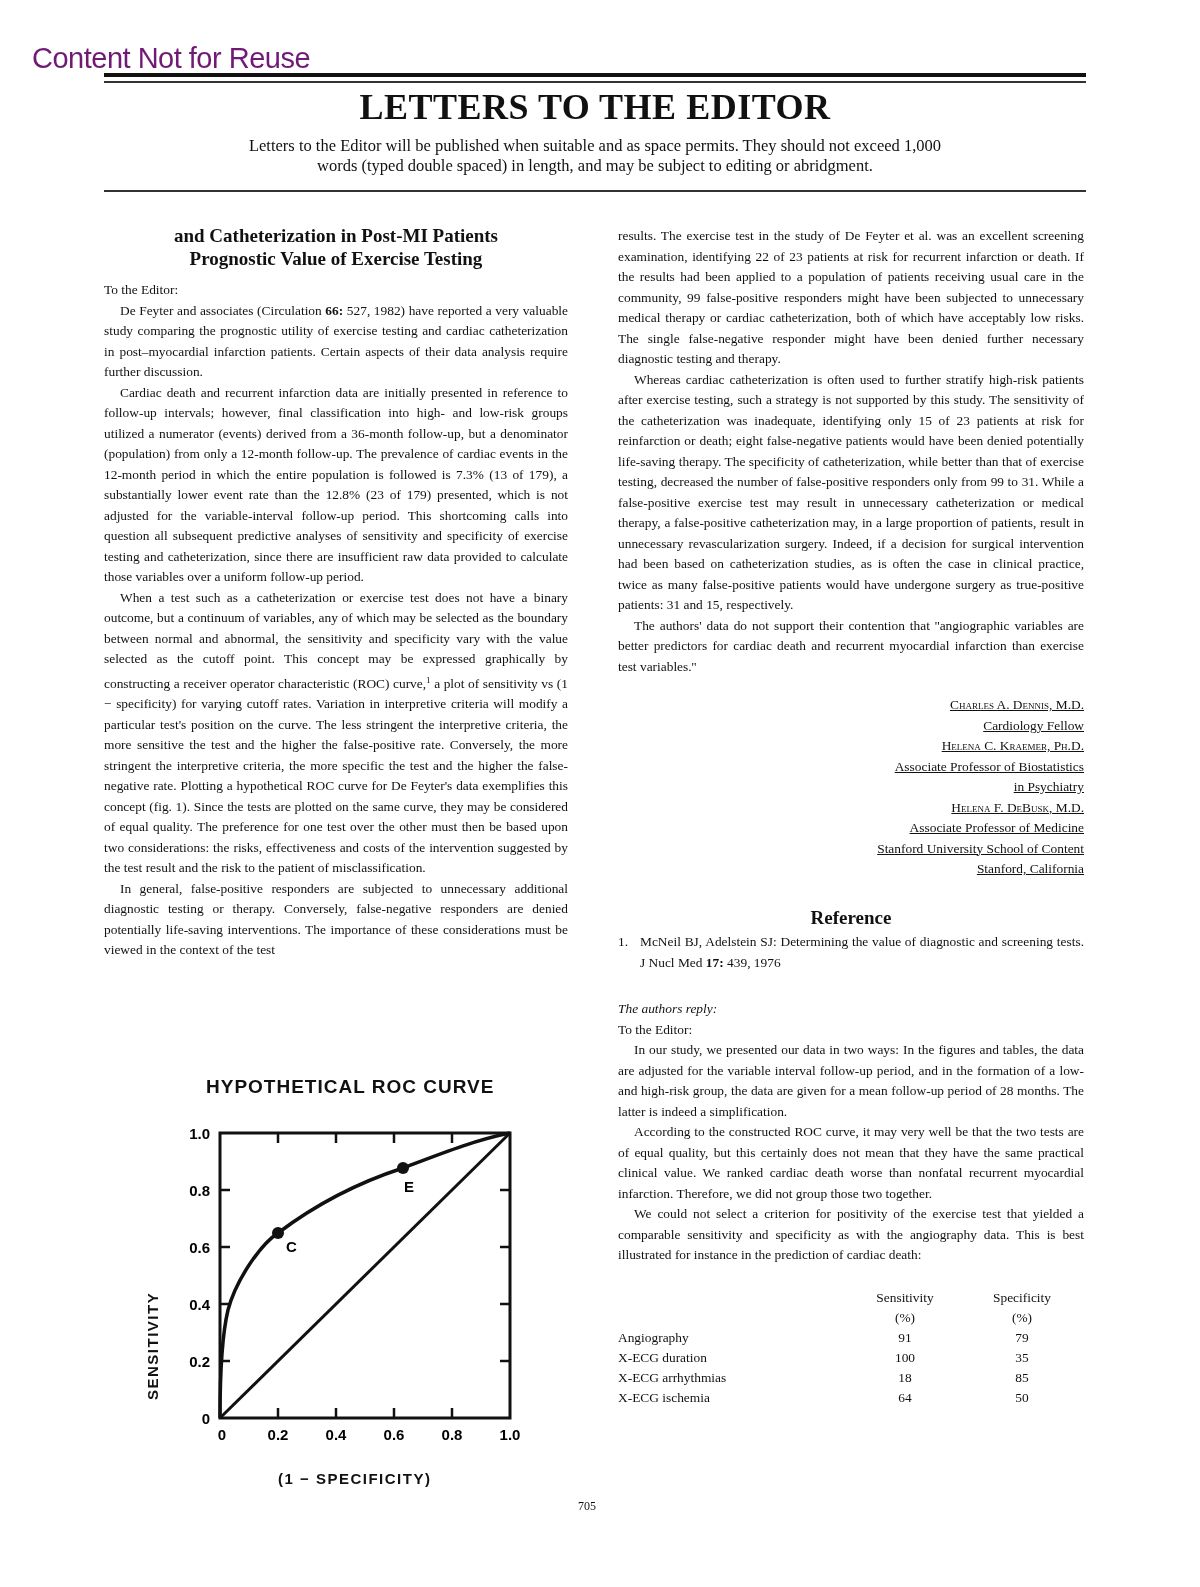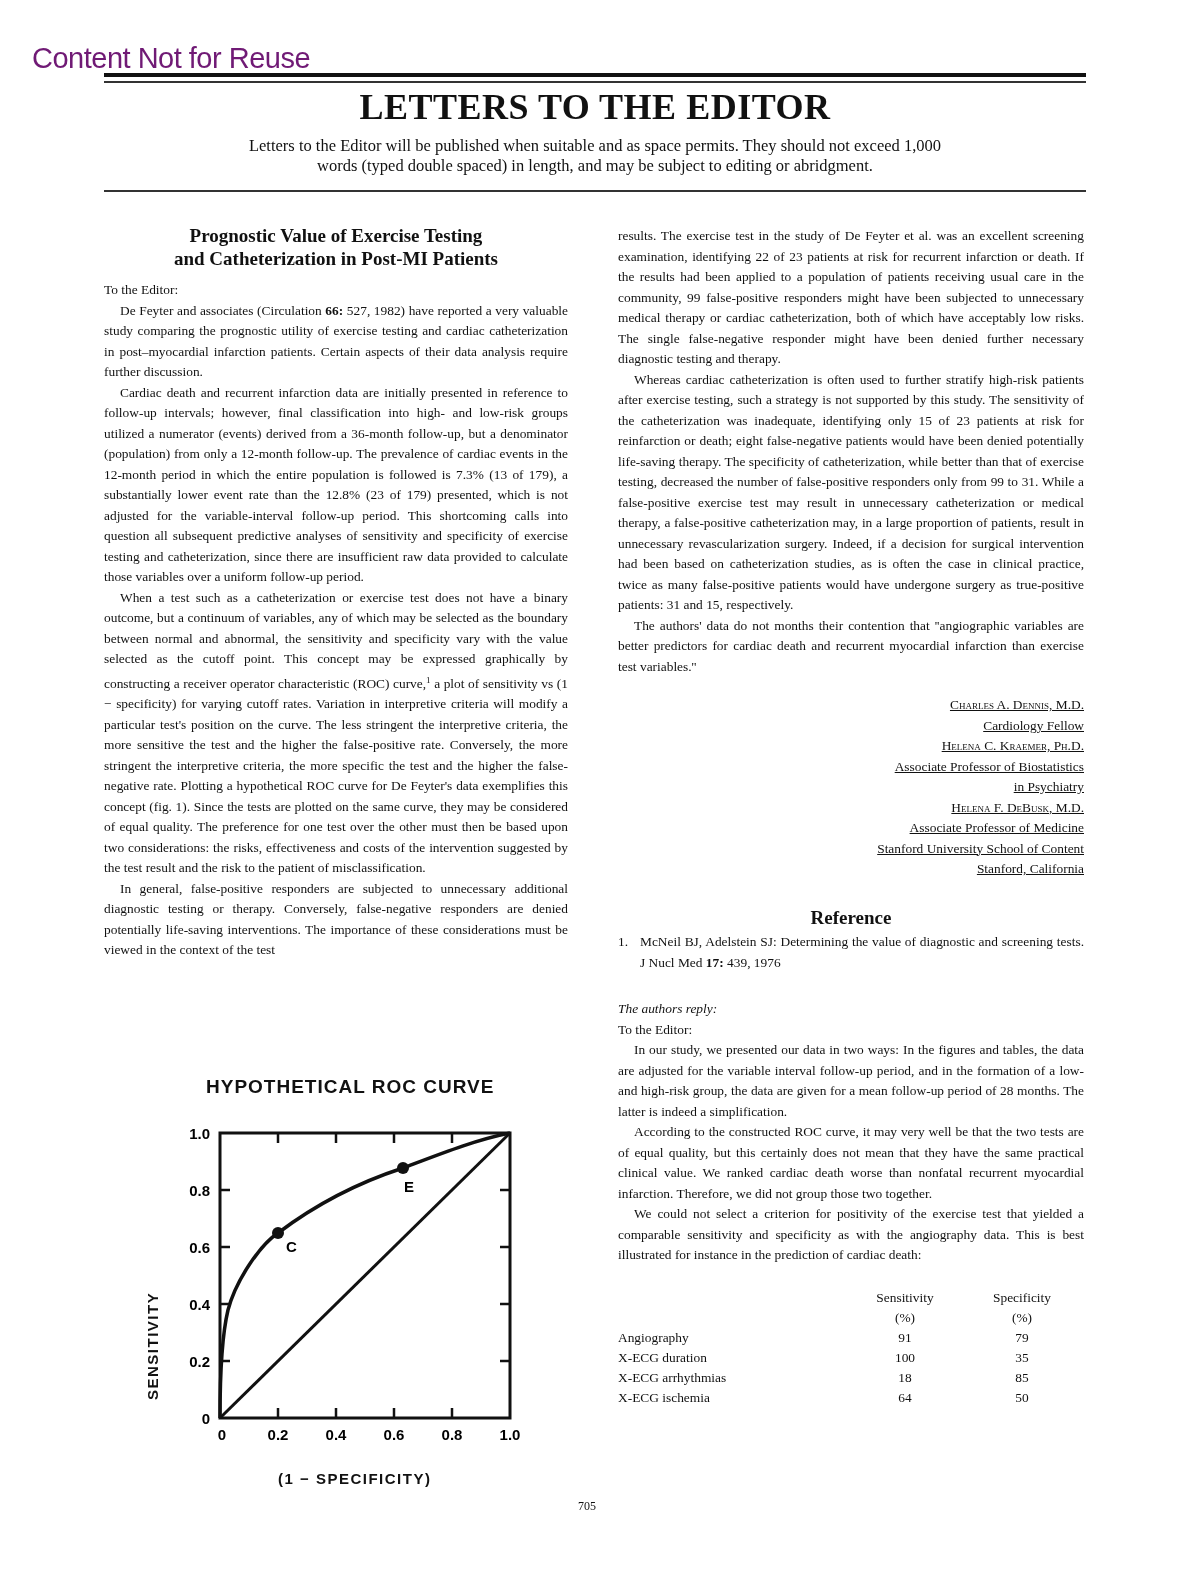--- a/index.html
+++ b/index.html
@@ -48,22 +48,22 @@
 <div class="rule-top-thin"></div>
 <div class="masthead">LETTERS TO THE EDITOR</div>
 <div class="intro">
   <div>Letters to the Editor will be published when suitable and as space permits. They should not exceed 1,000</div>
   <div>words (typed double spaced) in length, and may be subject to editing or abridgment.</div>
 </div>
 <div class="rule-bottom"></div>
 
 <div class="col col-left">
   <div class="letter-title">
+    <div>and Catheterization in Post-MI Patients</div>
     <div>Prognostic Value of Exercise Testing</div>
-    <div>and Catheterization in Post-MI Patients</div>
   </div>
   <p class="noindent">To the Editor:</p>
   <p><span>De Feyter and associates (Circulation </span><b>66:</b><span> 527, 1982) have reported a very valuable study comparing the prognostic utility of exercise testing and cardiac catheterization in post–myocardial infarction patients. Certain aspects of their data analysis require further discussion.</span></p>
   <p>Cardiac death and recurrent infarction data are initially presented in reference to follow-up intervals; however, final classification into high- and low-risk groups utilized a numerator (events) derived from a 36-month follow-up, but a denominator (population) from only a 12-month follow-up. The prevalence of cardiac events in the 12-month period in which the entire population is followed is 7.3% (13 of 179), a substantially lower event rate than the 12.8% (23 of 179) presented, which is not adjusted for the variable-interval follow-up period. This shortcoming calls into question all subsequent predictive analyses of sensitivity and specificity of exercise testing and catheterization, since there are insufficient raw data provided to calculate those variables over a uniform follow-up period.</p>
   <p><span>When a test such as a catheterization or exercise test does not have a binary outcome, but a continuum of variables, any of which may be selected as the boundary between normal and abnormal, the sensitivity and specificity vary with the value selected as the cutoff point. This concept may be expressed graphically by constructing a receiver operator characteristic (ROC) curve,</span><sup style="font-size:9px">1</sup><span> a plot of sensitivity vs (1 − specificity) for varying cutoff rates. Variation in interpretive criteria will modify a particular test's position on the curve. The less stringent the interpretive criteria, the more sensitive the test and the higher the false-positive rate. Conversely, the more stringent the interpretive criteria, the more specific the test and the higher the false-negative rate. Plotting a hypothetical ROC curve for De Feyter's data exemplifies this concept (fig. 1). Since the tests are plotted on the same curve, they may be considered of equal quality. The preference for one test over the other must then be based upon two considerations: the risks, effectiveness and costs of the intervention suggested by the test result and the risk to the patient of misclassification.</span></p>
   <p>In general, false-positive responders are subjected to unnecessary additional diagnostic testing or therapy. Conversely, false-negative responders are denied potentially life-saving interventions. The importance of these considerations must be viewed in the context of the test</p>
 </div>
 
 <div class="chart">
   <div class="chart-title">HYPOTHETICAL ROC CURVE</div>
@@ -118,21 +118,21 @@
       <text x="322" y="330">0.8</text>
       <text x="380" y="330">1.0</text>
     </g>
   </svg>
   <div class="xlabel">(1 − SPECIFICITY)</div>
 </div>
 
 <div class="col col-right">
   <p class="noindent">results. The exercise test in the study of De Feyter et al. was an excellent screening examination, identifying 22 of 23 patients at risk for recurrent infarction or death. If the results had been applied to a population of patients receiving usual care in the community, 99 false-positive responders might have been subjected to unnecessary medical therapy or cardiac catheterization, both of which have acceptably low risks. The single false-negative responder might have been denied further necessary diagnostic testing and therapy.</p>
   <p>Whereas cardiac catheterization is often used to further stratify high-risk patients after exercise testing, such a strategy is not supported by this study. The sensitivity of the catheterization was inadequate, identifying only 15 of 23 patients at risk for reinfarction or death; eight false-negative patients would have been denied potentially life-saving therapy. The specificity of catheterization, while better than that of exercise testing, decreased the number of false-positive responders only from 99 to 31. While a false-positive exercise test may result in unnecessary catheterization or medical therapy, a false-positive catheterization may, in a large proportion of patients, result in unnecessary revascularization surgery. Indeed, if a decision for surgical intervention had been based on catheterization studies, as is often the case in clinical practice, twice as many false-positive patients would have undergone surgery as true-positive patients: 31 and 15, respectively.</p>
-  <p>The authors' data do not months their contention that ''angiographic variables are better predictors for cardiac death and recurrent myocardial infarction than exercise test variables.''</p>
+  <p>The authors' data do not support their contention that ''angiographic variables are better predictors for cardiac death and recurrent myocardial infarction than exercise test variables.''</p>
   <div class="signatures">
     <div class="sc">Charles A. Dennis, M.D.</div>
     <div>Cardiology Fellow</div>
     <div class="sc">Helena C. Kraemer, Ph.D.</div>
     <div>Associate Professor of Biostatistics</div>
     <div>in Psychiatry</div>
     <div class="sc">Helena F. DeBusk, M.D.</div>
     <div>Associate Professor of Medicine</div>
     <div>Stanford University School of Content</div>
     <div>Stanford, California</div>

